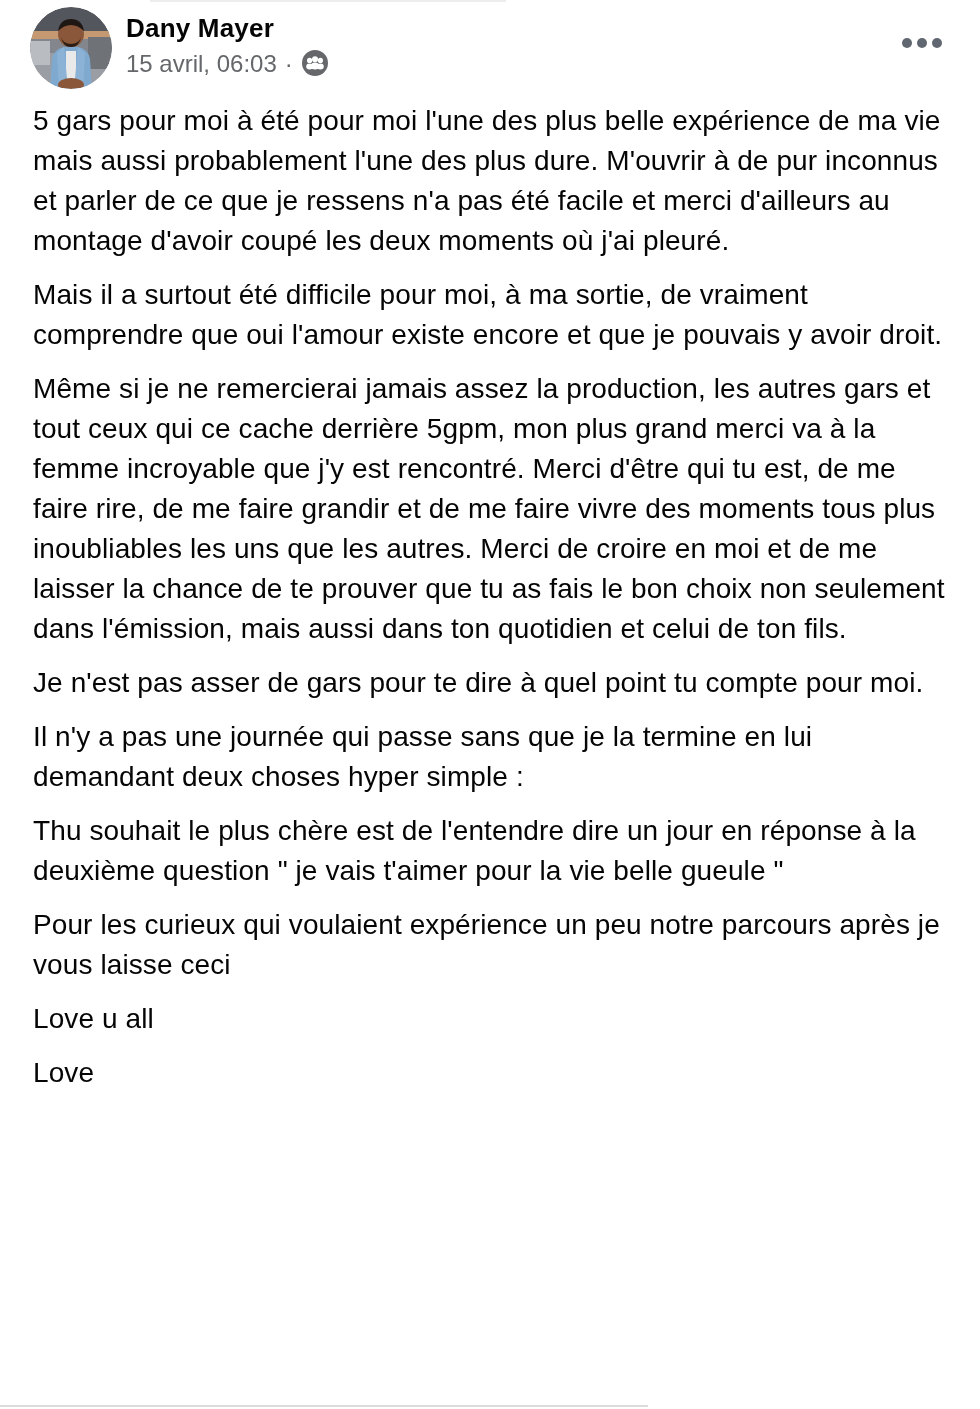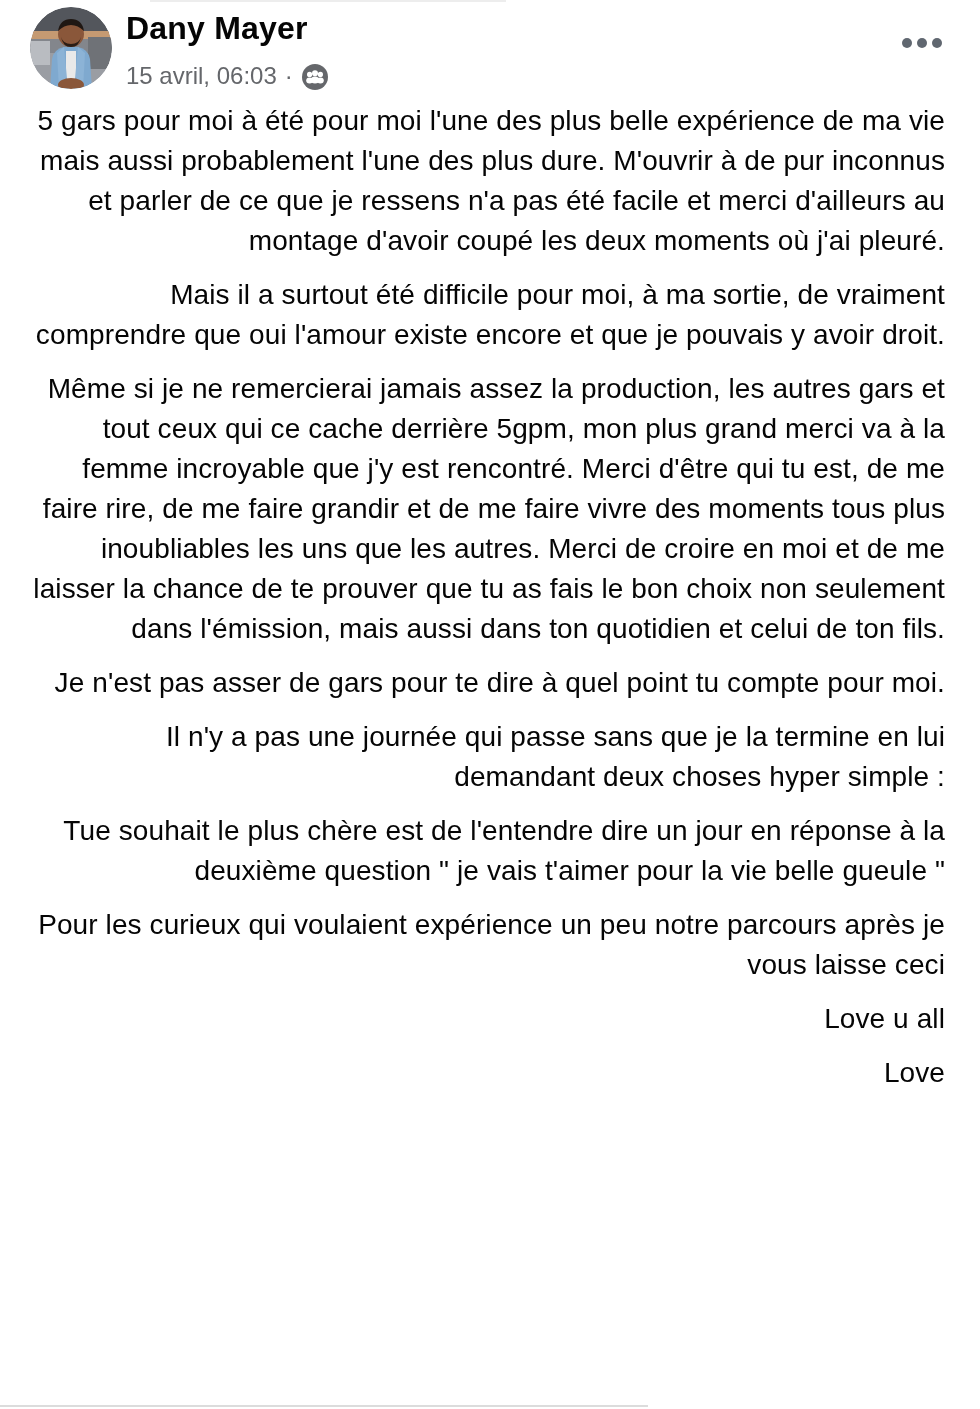--- a/index.html
+++ b/index.html
@@ -44,30 +44,30 @@
     overflow: hidden;
     flex: 0 0 auto;
     cursor: pointer;
   }
   .avatar svg { display: block; }
   .header-text {
     margin-left: 14px;
     padding-top: 5px;
   }
   .author-name {
-    font-size: 32px;
+    font-size: 26px;
     font-weight: 700;
     line-height: 32px;
     color: #050505;
     letter-spacing: 0.2px;
   }
   .meta-row {
     display: flex;
-    align-items: flex-end;
-    margin-top: 17px;
+    align-items: flex-start;
+    margin-top: 5px;
     font-size: 24px;
     line-height: 30px;
     color: #65676B;
   }
   .meta-sep {
     margin: 0 8px;
   }
   .privacy-icon svg { display: block; }
   .more-button {
     position: absolute;
@@ -93,21 +93,20 @@
   .post-body {
     padding: 13px 35px 0 33px;
   }
   .post-body p {
     margin: 0 0 14px 0;
     font-size: 28px;
     line-height: 40px;
     color: #050505;
     white-space: pre-line;
     letter-spacing: 0.1px;
-    text-align: right;
   }
   .emoji {
     display: inline-block;
     vertical-align: -4px;
     margin: 0 8px 0 5px;
   }
 </style>
 </head>
 <body>
 
@@ -166,20 +165,20 @@
       <span class="dot"></span>
     </button>
   </div>
 
   <div class="post-body">
     <p>5 gars pour moi à été pour moi l'une des plus belle expérience de ma vie mais aussi probablement l'une des plus dure. M'ouvrir à de pur inconnus et parler de ce que je ressens n'a pas été facile et merci d'ailleurs au montage d'avoir coupé les deux moments où j'ai pleuré.</p>
     <p>Mais il a surtout été difficile pour moi, à ma sortie, de vraiment comprendre que oui l'amour existe encore et que je pouvais y avoir droit.</p>
     <p>Même si je ne remercierai jamais assez la production, les autres gars et tout ceux qui ce cache derrière 5gpm, mon plus grand merci va à la femme incroyable que j'y est rencontré. Merci d'être qui tu est, de me faire rire, de me faire grandir et de me faire vivre des moments tous plus inoubliables les uns que les autres. Merci de croire en moi et de me laisser la chance de te prouver que tu as fais le bon choix non seulement dans l'émission, mais aussi dans ton quotidien et celui de ton fils.</p>
     <p>Je n'est pas asser de gars pour te dire à quel point tu compte pour moi.</p>
     <p>Il n'y a pas une journée qui passe sans que je la termine en lui demandant deux choses hyper simple :</p>
-    <p>Tue souhait le plus chère est de l'entendre dire un jour en réponse à la deuxième question " je vais t'aimer pour la vie belle gueule "</p>
+    <p>Thu souhait le plus chère est de l'entendre dire un jour en réponse à la deuxième question " je vais t'aimer pour la vie belle gueule "</p>
     <p>Pour les curieux qui voulaient expérience un peu notre parcours après je vous laisse ceci</p>
     <p>Love u all</p>
     <p>Love</p>
   </div>
 
   <div class="edge-bottom"></div>
 </div>
 
 </body></html>

